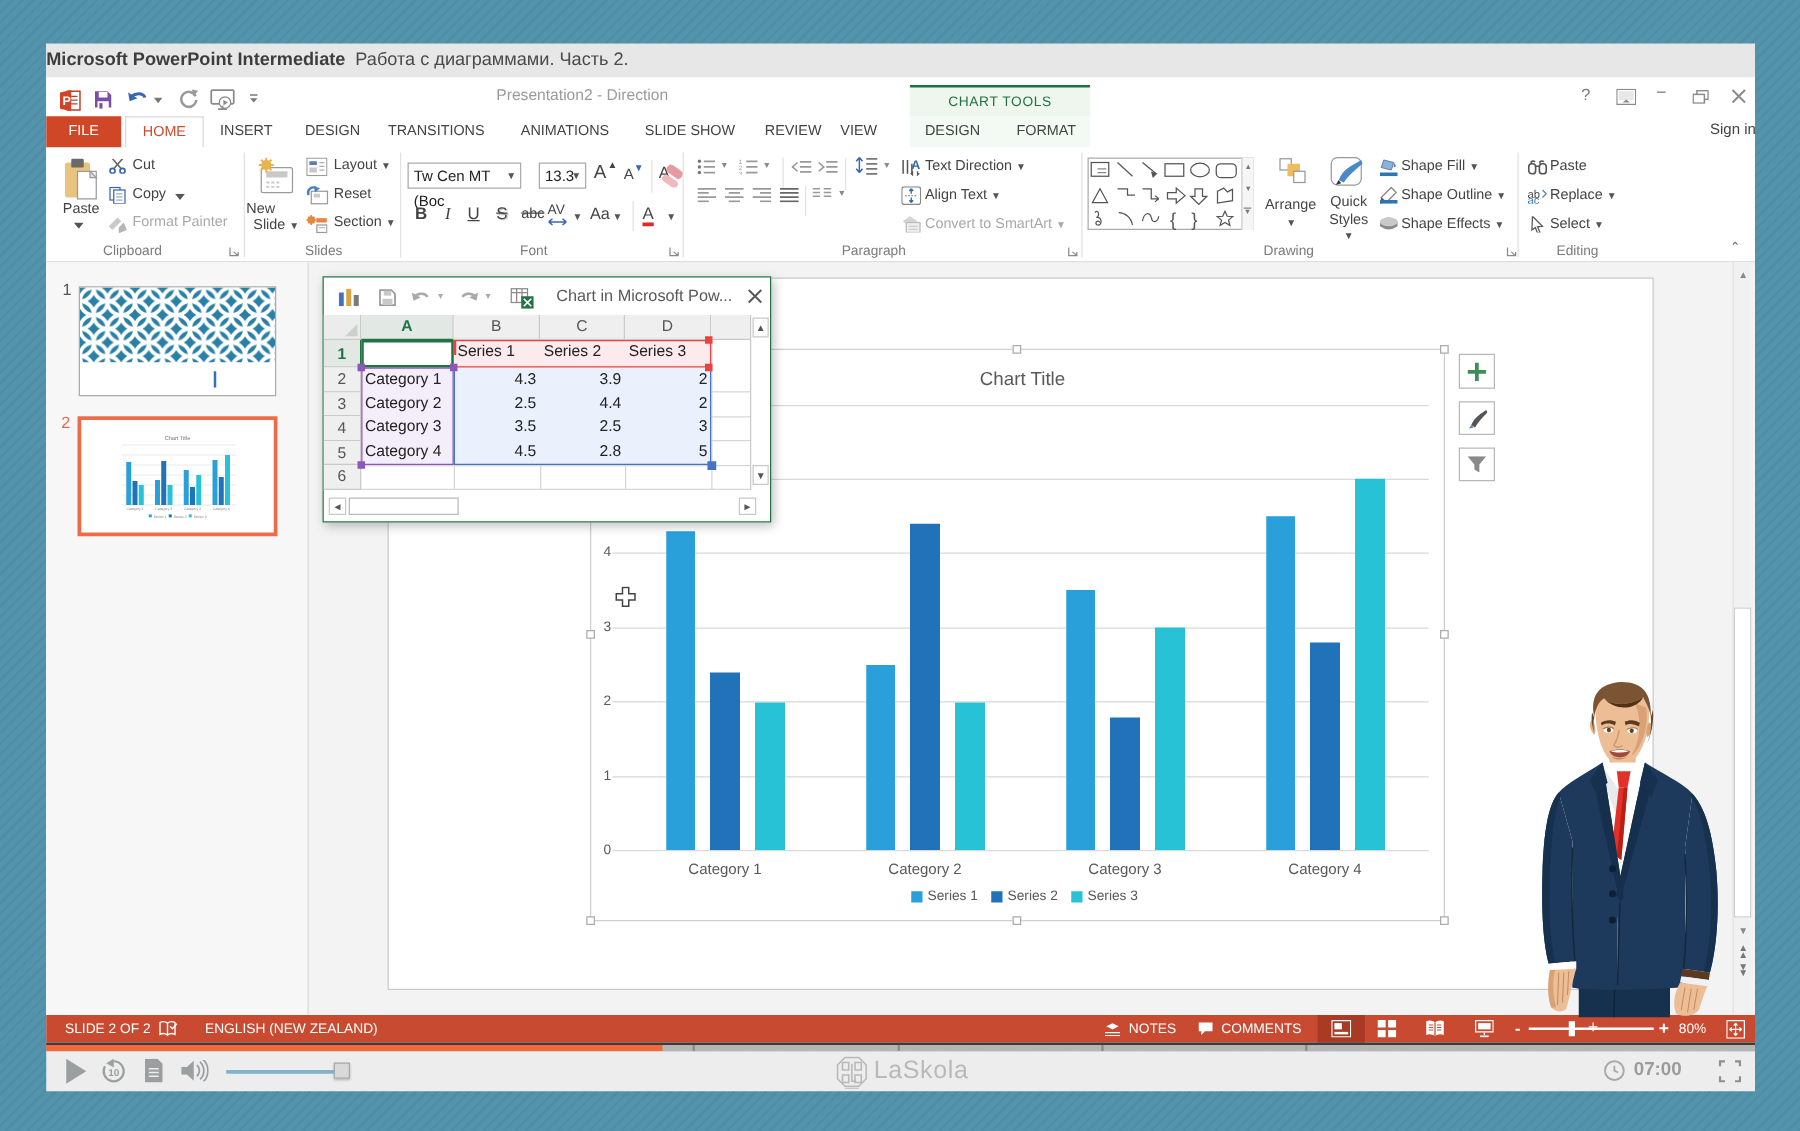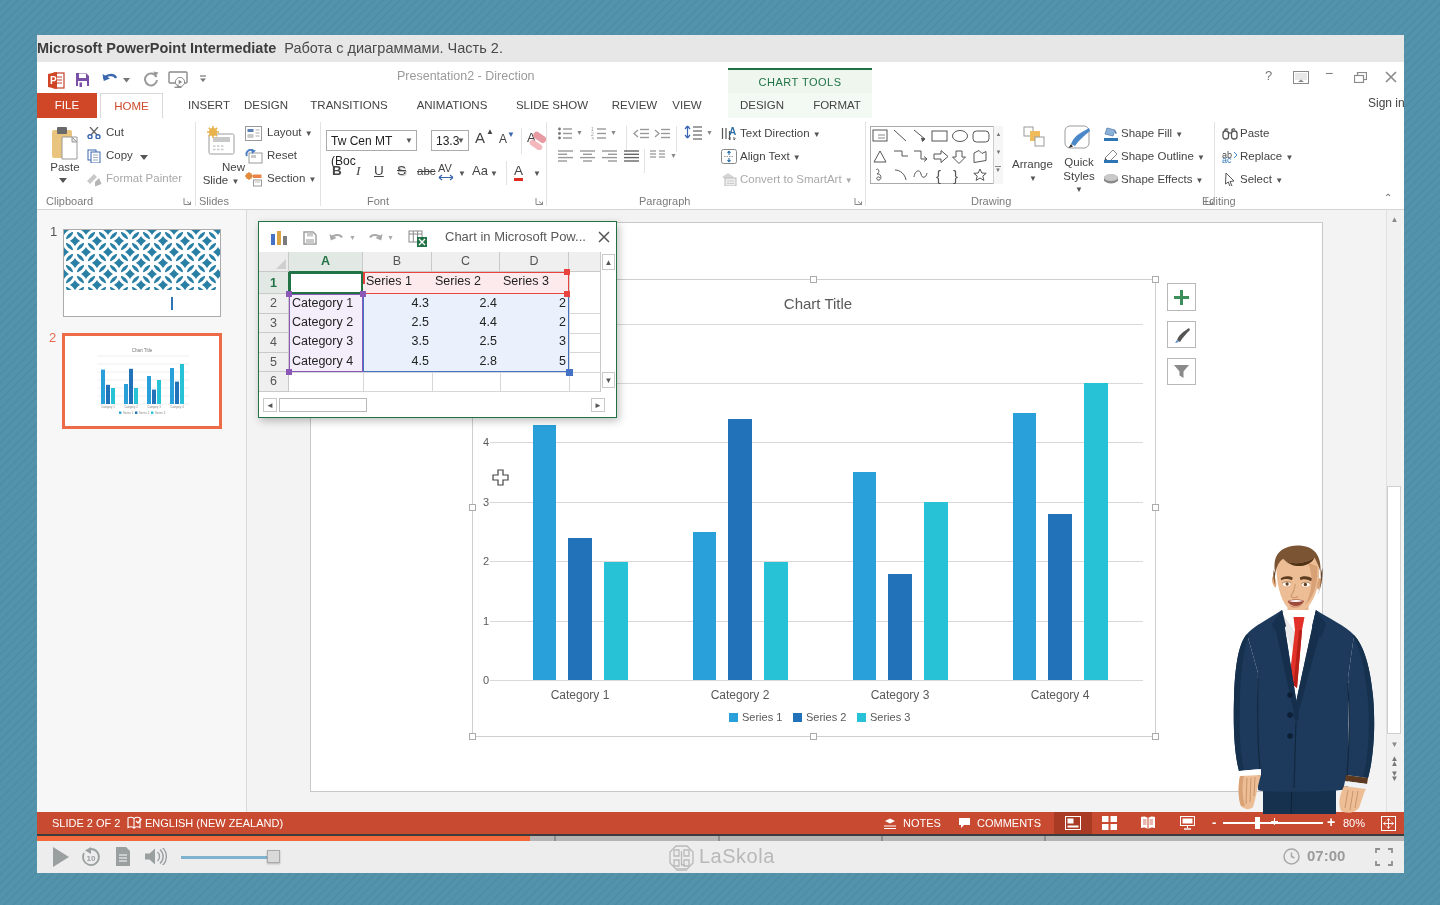--- a/index.html
+++ b/index.html
@@ -10,21 +10,21 @@
 .abs{position:absolute}
 #win{position:absolute;left:37px;top:35px;width:1367px;height:800px;background:#fff}
 #titlebar{position:absolute;left:0;top:0;width:1367px;height:27px;background:#e7e7e7;color:#3d3d3d;font-size:14.5px;line-height:27px;white-space:nowrap}
 #titlebar .t1{font-weight:bold;}
 #titlebar .t2{color:#4a4a4a;margin-left:8px}
 #qat{position:absolute;left:0;top:27px;width:1367px;height:31px;background:#fff}
 #tabs{position:absolute;left:0;top:58px;width:1367px;height:25px;background:#fff}
 .tab{position:absolute;top:0;height:25px;line-height:25px;font-size:11.5px;color:#444;text-align:center}
 #ribbon{position:absolute;left:0;top:83px;width:1367px;height:92px;background:#fff;border-bottom:1px solid #d5d5d5}
 .gdiv{position:absolute;top:4px;height:84px;width:1px;background:#e2e2e2}
-.glabel{position:absolute;top:77px;font-size:11px;color:#7b7b7b;width:120px}
+.glabel{position:absolute;top:77px;font-size:11px;color:#7b7b7b;text-align:center;width:120px}
 .rtext{font-size:11.5px;color:#444}
 #content{position:absolute;left:0;top:175px;width:1367px;height:602px;background:#f3f3f3}
 #thumbs{position:absolute;left:0;top:0;width:210px;height:602px;background:#f7f7f7;border-right:1px solid #d9d9d9}
 #statusbar{position:absolute;left:0;top:777px;width:1367px;height:22px;background:#c84a31;color:#fff;font-size:11px}
 #darkline{position:absolute;left:37px;top:834px;width:1367px;height:2px;background:#3c3c3c}
 #progress{position:absolute;left:37px;top:836px;width:1367px;height:5px;background:#b5b5b5}
 #progfill{position:absolute;left:0;top:0;width:493px;height:5px;background:#f4693b}
 #player{position:absolute;left:37px;top:841px;width:1367px;height:32px;background:#ededed}
 .handle{position:absolute;width:7px;height:7px;background:#fff;border:1px solid #ababab}
 svg{display:block}
@@ -88,21 +88,21 @@
         <rect x="3.5" y="0.5" width="9" height="7" fill="none" stroke="#8a8a8a" stroke-width="1.2"></rect>
         <rect x="0.5" y="3.5" width="9" height="7" fill="#fff" stroke="#8a8a8a" stroke-width="1.2"></rect>
       </svg>
     <svg class="abs" style="left:1348px;top:9px" width="12" height="12" viewBox="0 0 12 12">
         <path d="M1 1 L11 11 M11 1 L1 11" stroke="#8a8a8a" stroke-width="1.6"></path>
       </svg>
   </div>
   <div id="tabs">
     <div class="tab" style="left:0;width:60px;background:#d04728;color:#fff">FILE</div>
     <div class="tab" style="left:63px;width:63px;background:#fff;border:1px solid #d9d9d9;border-bottom:none;color:#ce4a2d">HOME</div>
-    <div class="tab" style="left:142px;width:60px">INSERT</div>
+    <div class="tab" style="left:130px;width:60px">INSERT</div>
     <div class="tab" style="left:196px;width:66px">DESIGN</div>
     <div class="tab" style="left:272px;width:80px">TRANSITIONS</div>
     <div class="tab" style="left:375px;width:80px">ANIMATIONS</div>
     <div class="tab" style="left:475px;width:80px">SLIDE SHOW</div>
     <div class="tab" style="left:570px;width:55px">REVIEW</div>
     <div class="tab" style="left:625px;width:50px">VIEW</div>
     <div class="tab" style="left:691px;width:144px;background:#f3faf3"></div>
     <div class="tab" style="left:700px;width:50px">DESIGN</div>
     <div class="tab" style="left:773px;width:54px">FORMAT</div>
     <div class="abs" style="left:1331px;top:3px;font-size:12px;color:#444;white-space:nowrap">Sign in</div>
@@ -152,21 +152,21 @@
     <svg class="abs" style="left:168px;top:8px" width="30" height="34" viewBox="0 0 30 34">
         <rect x="4" y="8" width="25" height="20" rx="1.5" fill="#fff" stroke="#9a9a9a"></rect>
         <rect x="8" y="11" width="17" height="5" fill="#c9c9c9"></rect>
         <line x1="8" y1="20" x2="20" y2="20" stroke="#c9c9c9" stroke-width="1.5" stroke-dasharray="2.5 1.5"></line>
         <line x1="8" y1="23.5" x2="20" y2="23.5" stroke="#c9c9c9" stroke-width="1.5" stroke-dasharray="2.5 1.5"></line>
         <g stroke="#e8b24c" stroke-width="1.6" fill="#f6d998">
           <circle cx="8" cy="6" r="3.2"></circle>
           <path d="M8 0 V12 M2 6 H14 M3.8 1.8 L12.2 10.2 M12.2 1.8 L3.8 10.2" fill="none"></path>
         </g>
       </svg>
-    <div class="abs rtext" style="left:160px;top:43px;width:48px;text-align:right">New</div>
+    <div class="abs rtext" style="left:160px;top:43px;width:48px;text-align:left">New</div>
     <div class="abs rtext" style="left:160px;top:56px;width:48px;text-align:center">Slide <span style="font-size:8px;color:#555">▼</span></div>
     <svg class="abs" style="left:208px;top:8px" width="17" height="15" viewBox="0 0 17 15">
         <rect x="0.5" y="0.5" width="16" height="14" fill="#fff" stroke="#9a9a9a"></rect>
         <rect x="2.5" y="3" width="6" height="3" fill="#5a7fb5"></rect>
         <rect x="2.5" y="8" width="6" height="4" fill="#c9c9c9"></rect>
         <line x1="10.5" y1="4" x2="14.5" y2="4" stroke="#aaa"></line>
         <line x1="10.5" y1="7" x2="14.5" y2="7" stroke="#aaa"></line>
         <line x1="10.5" y1="10" x2="14.5" y2="10" stroke="#aaa"></line>
       </svg>
     <div class="abs rtext" style="left:230px;top:8px">Layout <span style="font-size:8px;color:#555">▼</span></div>
@@ -669,21 +669,21 @@
         <div class="abs" style="left:104px;top:42px;width:206px;height:78px;background:#eaf1fc"></div>
 
         <div class="abs" style="left:107px;top:22px">Series 1</div>
         <div class="abs" style="left:176px;top:22px">Series 2</div>
         <div class="abs" style="left:244px;top:22px">Series 3</div>
         <div class="abs" style="left:33px;top:44px">Category 1</div>
         <div class="abs" style="left:33px;top:63px">Category 2</div>
         <div class="abs" style="left:33px;top:82px">Category 3</div>
         <div class="abs" style="left:33px;top:102px">Category 4</div>
         <div class="abs" style="left:104px;top:44px;width:66px;text-align:right">4.3</div>
-        <div class="abs" style="left:173px;top:44px;width:65px;text-align:right">2.4</div>
+        <div class="abs" style="left:173px;top:44px;width:65px;text-align:right">3.9</div>
         <div class="abs" style="left:241px;top:44px;width:66px;text-align:right">2</div>
         <div class="abs" style="left:104px;top:63px;width:66px;text-align:right">2.5</div>
         <div class="abs" style="left:173px;top:63px;width:65px;text-align:right">4.4</div>
         <div class="abs" style="left:241px;top:63px;width:66px;text-align:right">2</div>
         <div class="abs" style="left:104px;top:82px;width:66px;text-align:right">3.5</div>
         <div class="abs" style="left:173px;top:82px;width:65px;text-align:right">2.5</div>
         <div class="abs" style="left:241px;top:82px;width:66px;text-align:right">3</div>
         <div class="abs" style="left:104px;top:102px;width:66px;text-align:right">4.5</div>
         <div class="abs" style="left:173px;top:102px;width:65px;text-align:right">2.8</div>
         <div class="abs" style="left:241px;top:102px;width:66px;text-align:right">5</div>
@@ -713,21 +713,21 @@
         <div class="abs" style="left:332px;top:2px;width:14px;height:14px;border:1px solid #c9c9c9;color:#555;font-size:8px;text-align:center;line-height:13px">►</div>
       </div>
     </div>
   </div>
   <div id="statusbar">
     <div class="abs" style="left:15px;top:5px">SLIDE 2 OF 2</div>
     <svg class="abs" style="left:90px;top:4px" width="16" height="14" viewBox="0 0 16 14">
         <path d="M1 2 C3 1 5 1 7 2.5 V12 C5 10.5 3 10.5 1 11.5 Z M13 2 C11 1 9 1 7 2.5 V12 C9 10.5 11 10.5 13 11.5 Z" fill="none" stroke="#fff" stroke-width="1.1"></path>
         <path d="M9 5 l2 2 l3.5 -4" stroke="#fff" fill="none" stroke-width="1.2"></path>
       </svg>
-    <div class="abs" style="left:108px;top:5px">ENGLISH (NEW ZEALAND)</div>
+    <div class="abs" style="left:127px;top:5px">ENGLISH (NEW ZEALAND)</div>
     <svg class="abs" style="left:846px;top:6px" width="14" height="11" viewBox="0 0 14 11">
         <path d="M2 3 L7 0.5 L12 3 L7 5.5 Z" fill="#fff"></path>
         <line x1="1" y1="8" x2="13" y2="8" stroke="#fff"></line>
         <line x1="1" y1="10.5" x2="13" y2="10.5" stroke="#fff"></line>
       </svg>
     <div class="abs" style="left:866px;top:5px">NOTES</div>
     <svg class="abs" style="left:921px;top:5px" width="13" height="12" viewBox="0 0 13 12">
         <path d="M1 1 H12 V8 H6 L3 11 V8 H1 Z" fill="#fff"></path>
       </svg>
     <div class="abs" style="left:940px;top:5px">COMMENTS</div>

